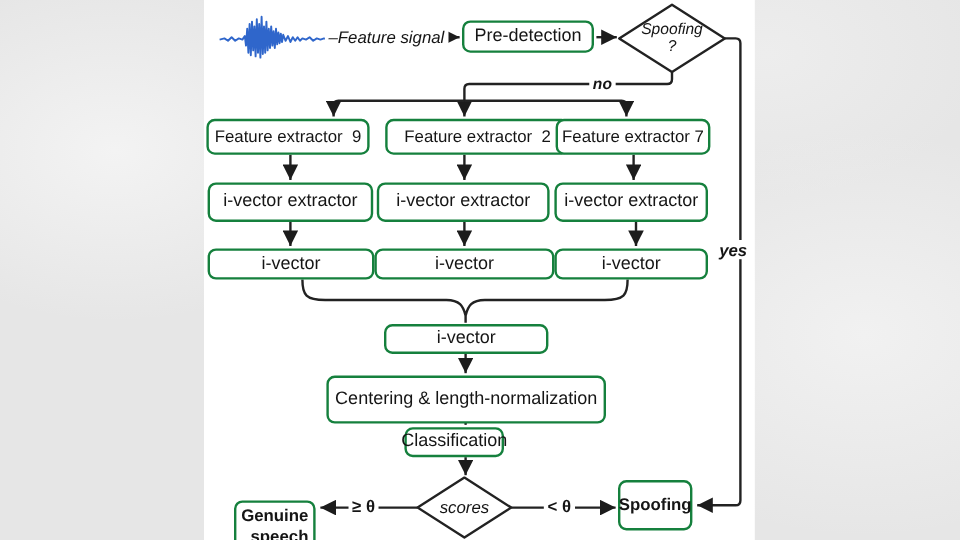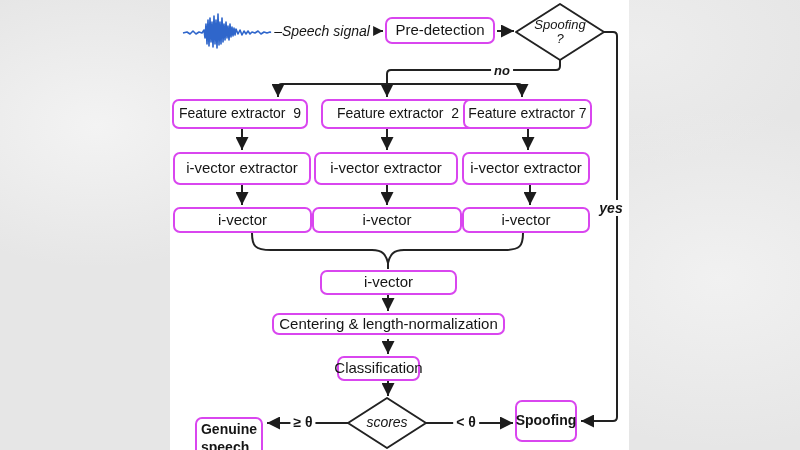--- a/index.html
+++ b/index.html
@@ -12,23 +12,23 @@
       radial-gradient(ellipse 300px 200px at 80% 10%, #ededed, rgba(237,237,237,0) 60%),
       #e6e6e6;
   }
   .canvas{
     position:absolute;left:170px;top:0;width:459px;height:450px;
     background:#ffffff;z-index:1;
   }
   svg.overlay{position:absolute;left:0;top:0;z-index:2;}
   .node{
     position:absolute;box-sizing:border-box;z-index:3;
-    background:#fff;border:2px solid #d946ef;border-radius:7px;
+    background:#fff;border:2px solid #15803d;border-radius:7px;
     display:flex;align-items:center;justify-content:center;
-    font-size:15px;line-height:1.1;text-align:left;white-space:pre;
+    font-size:15px;line-height:1.1;text-align:right;white-space:pre;
   }
   .node.small{font-size:14px;}
   .node.bold{font-weight:bold;font-size:14px;line-height:1.25;}
   .edge-label{
     position:absolute;z-index:4;transform:translate(-50%,-50%);
     background:#fff;padding:0 3px;white-space:pre;
   }
   .italic{font-style:italic;}
   .bold{font-weight:bold;}
   .diamond-label{
@@ -85,28 +85,28 @@
 
 <div class="node" style="left:173px;top:152px;width:138px;height:33px;">i-vector extractor</div>
 <div class="node" style="left:314px;top:152px;width:144px;height:33px;">i-vector extractor</div>
 <div class="node" style="left:462px;top:152px;width:128px;height:33px;">i-vector extractor</div>
 
 <div class="node" style="left:173px;top:207px;width:139px;height:26px;">i-vector</div>
 <div class="node" style="left:312px;top:207px;width:150px;height:26px;">i-vector</div>
 <div class="node" style="left:462px;top:207px;width:128px;height:26px;">i-vector</div>
 
 <div class="node" style="left:320px;top:270px;width:137px;height:25px;">i-vector</div>
-<div class="node" style="left:272px;top:313px;width:233px;height:22px;">Centering &amp; length-normalization</div>
+<div class="node" style="left:272px;top:313px;width:233px;height:40px;">Centering &amp; length-normalization</div>
 <div class="node" style="left:337px;top:356px;width:83px;height:25px;">Classification</div>
 
 <div class="node bold" style="left:195px;top:402px;width:68px;height:43px;margin-top:15px;">Genuine
 speech</div>
 <div class="node bold" style="left:515px;top:400px;width:62px;height:42px;">Spoofing</div>
 
 <div class="diamond-label italic" style="left:560px;top:32px;font-size:13px;">Spoofing
 ?</div>
 <div class="diamond-label italic" style="left:387px;top:423px;font-size:14px;">scores</div>
 
-<div class="edge-label italic" style="left:322px;top:31px;font-size:14px;">–Speech signal</div>
+<div class="edge-label italic" style="left:322px;top:31px;font-size:14px;">–Feature signal</div>
 <div class="edge-label bold italic" style="left:462px;top:70px;font-size:13px;margin-left:40px;">no</div>
 <div class="edge-label bold italic" style="left:611px;top:208px;font-size:14px;">yes</div>
 <div class="edge-label bold" style="left:303px;top:422px;font-size:14px;">≥ θ</div>
 <div class="edge-label bold" style="left:466px;top:422px;font-size:14px;">&lt; θ</div>
 
 </body></html>

